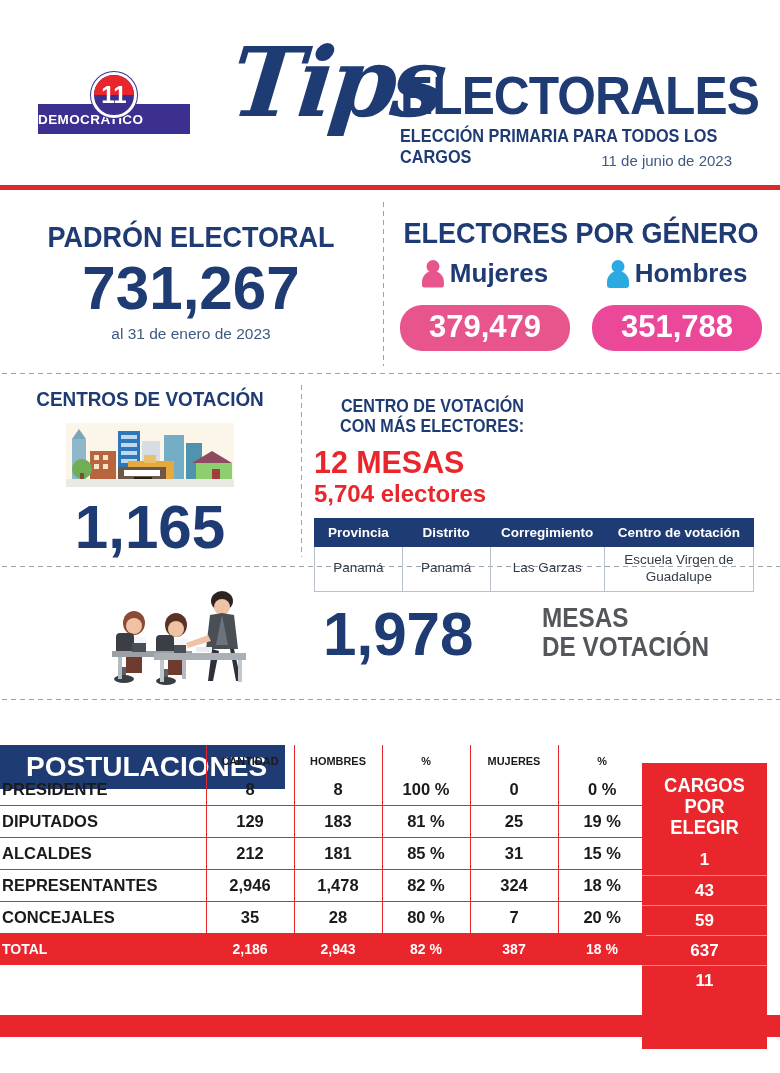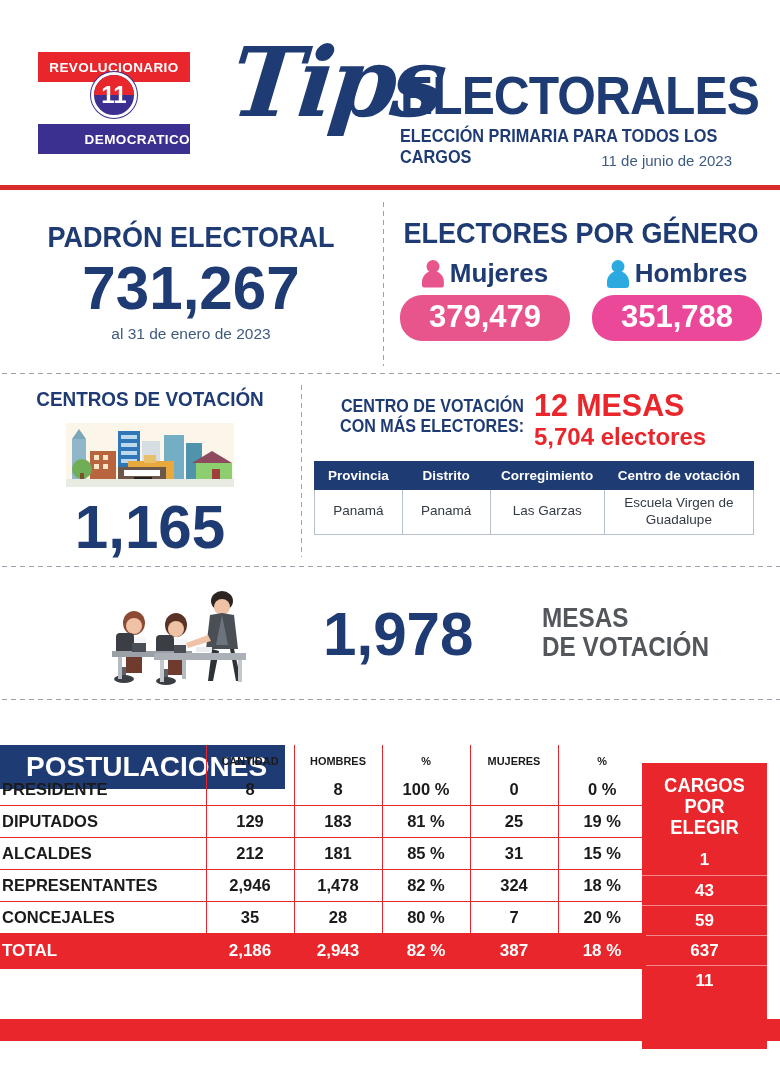--- a/index.html
+++ b/index.html
@@ -20,22 +20,22 @@
     border: 0;
   }
   .prd-band-red {
     position: absolute; left: 0; top: 0; width: 152px; height: 30px;
     background: #e8262b; display: flex; align-items: center; justify-content: center;
   }
   .prd-band-white {
     position: absolute; left: 0; top: 30px; width: 152px; height: 26px; background: #fff;
   }
   .prd-band-blue {
-    position: absolute; left: 0; top: 72px; width: 152px; height: 30px;
-    background: #3b2f8f; display: flex; align-items: center; justify-content: flex-end;
+    position: absolute; left: 0; top: 52px; width: 152px; height: 30px;
+    background: #3b2f8f; display: flex; align-items: center; justify-content: flex-start;
   }
   .prd-band-red span, .prd-band-blue span {
     color: #fff; font-weight: bold; font-size: 13.5px; letter-spacing: 0.4px;
   }
   .prd-circle {
     position: absolute; left: 50%; top: 43px; transform: translate(-50%, -50%);
     width: 46px; height: 46px; border-radius: 50%;
     background: #3b2f8f; border: 3px solid #ffffff;
     display: flex; align-items: center; justify-content: center;
     box-shadow: 0 0 0 1px #3b2f8f;
@@ -112,39 +112,39 @@
   .glabel span.txt { font-size: 26px; font-weight: bold; color: #1f3b73; }
   .person { width: 22px; height: 28px; position: relative; }
   .person .head { position: absolute; left: 50%; top: 0; transform: translateX(-50%);
      width: 13px; height: 13px; border-radius: 50%; }
   .person .body { position: absolute; left: 50%; top: 11px; transform: translateX(-50%);
      width: 22px; height: 17px; border-radius: 11px 11px 3px 3px; }
   .person.f .head, .person.f .body { background: #e8548c; }
   .person.f .body { clip-path: polygon(50% 0, 100% 0, 100% 100%, 0 100%, 0 0); }
   .person.m .head, .person.m .body { background: #2baae2; }
   .pill {
-    margin-top: 6px; border-radius: 22px; color: #fff;
+    margin-top: 16px; border-radius: 22px; color: #fff;
     font-size: 31px; font-weight: bold; padding: 4px 12px 6px;
     letter-spacing: 0px;
   }
   .pill.pink { background: #e8548c; }
   .pill.blue { background: #ec4899; }
 
   
   .row2 { position: relative; display: flex; height: 190px; }
   .cell-centros { width: 300px; text-align: center; padding-top: 12px; }
   .cell-centro-tbl { flex: 1; padding: 14px 26px 0 14px; }
   .divider-v2 { position: absolute; left: 300px; top: 8px; bottom: 8px; }
   .h-title-sm {
     font-size: 21px; font-weight: bold; color: #1f3b73;
     transform: scaleX(0.9); transform-origin: center top;
   }
   .city { width: 180px; height: 76px; margin: 6px auto 0; position: relative; }
 
-  .ct-head { display: flex; align-items: flex-start; gap: 10px; }
+  .ct-head { display: flex; align-items: flex-start; gap: 10px; flex-direction: column; }
   .ct-q {
     font-size: 17.5px; font-weight: bold; color: #1f3b73; line-height: 1.12;
     text-align: right; width: 210px; padding-top: 8px;
     transform: scaleX(0.92); transform-origin: right top;
   }
   .ct-a { text-align: left; flex: 1; }
   .ct-mesas { font-size: 32px; font-weight: bold; color: #e8262b; line-height: 1;
     transform: scaleX(0.95); transform-origin: left top; }
   .ct-elect { font-size: 24px; font-weight: bold; color: #e8262b; line-height: 1.2; margin-top: 2px; }
 
@@ -209,21 +209,21 @@
   table.post th.lbl { border-left: 0; text-align: right; }
   table.post td {
     font-size: 16.5px; font-weight: bold; color: #1a1a1a; text-align: center;
     padding: 6px 2px; border-left: 1.5px solid #e8262b;
     border-top: 1.5px solid #e8262b;
   }
   table.post td.lbl { border-left: 0; text-align: left; padding-right: 14px; }
   table.post tr.firstrow td { border-top: 0; }
   table.post tr.total td {
     background: #e8262b; color: #fff; border-left: 0; border-top: 0;
-    padding: 8px 2px; font-size: 17px;
+    padding: 8px 2px; font-size: 14px;
   }
   .col-lbl { width: 206px; }
   .col-n   { width: 88px; }
 
   
   .footer { position: relative; height: 86px; }
   .te-logo {
     position: absolute; left: 50%; top: 12px; transform: translateX(-50%);
     display: flex; align-items: center;
   }
@@ -233,23 +233,20 @@
   }
 </style>
 </head>
 <body>
 
 <div class="page">
 
   <div class="header">
 
     <div class="prd-logo">
-      <div class="prd-band-red">
-        <span>REVOLUCIONARIO</span>
-      </div>
       <div class="prd-band-white"></div>
       <div class="prd-band-blue">
         <span>DEMOCRATICO</span>
       </div>
       <div class="prd-circle">
         <div class="prd-circle-red-top"></div>
         <span>11</span>
       </div>
     </div>
 

